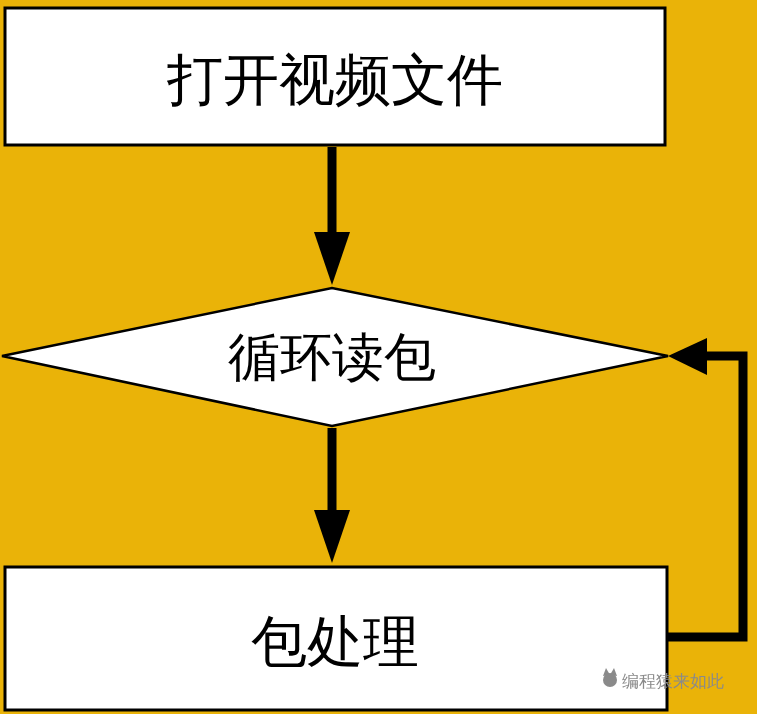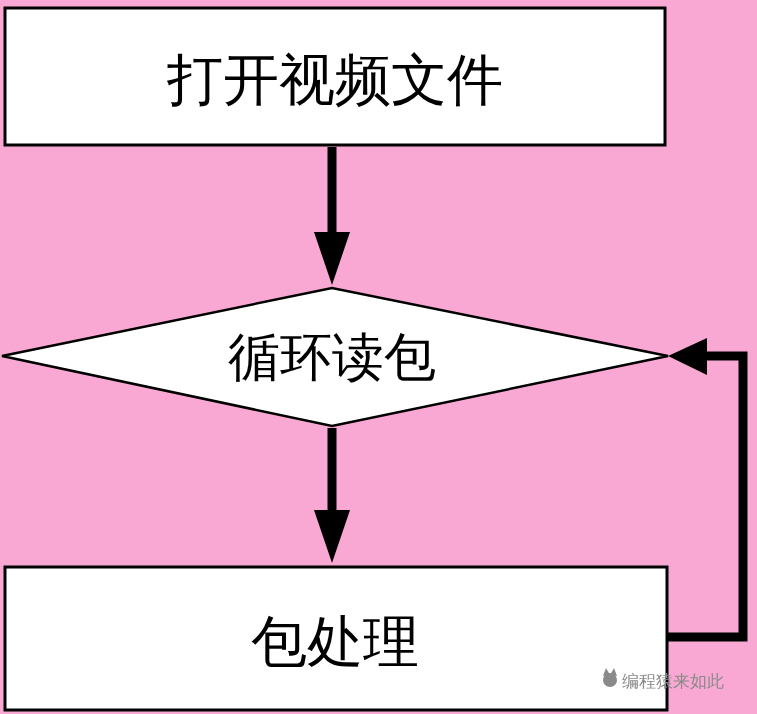--- a/index.html
+++ b/index.html
@@ -4,21 +4,21 @@
 <style>
   html, body {
     margin: 0;
     padding: 0;
     background: #ffffff;
   }
   #canvas {
     position: relative;
     width: 757px;
     height: 714px;
-    background: #f9a8d4;
+    background: #eab308;
     overflow: hidden;
     font-family: "DejaVu Sans", sans-serif;
   }
   svg {
     display: block;
   }
   .node-label {
     font-family: "DejaVu Sans", sans-serif;
     fill: #000000;
   }

